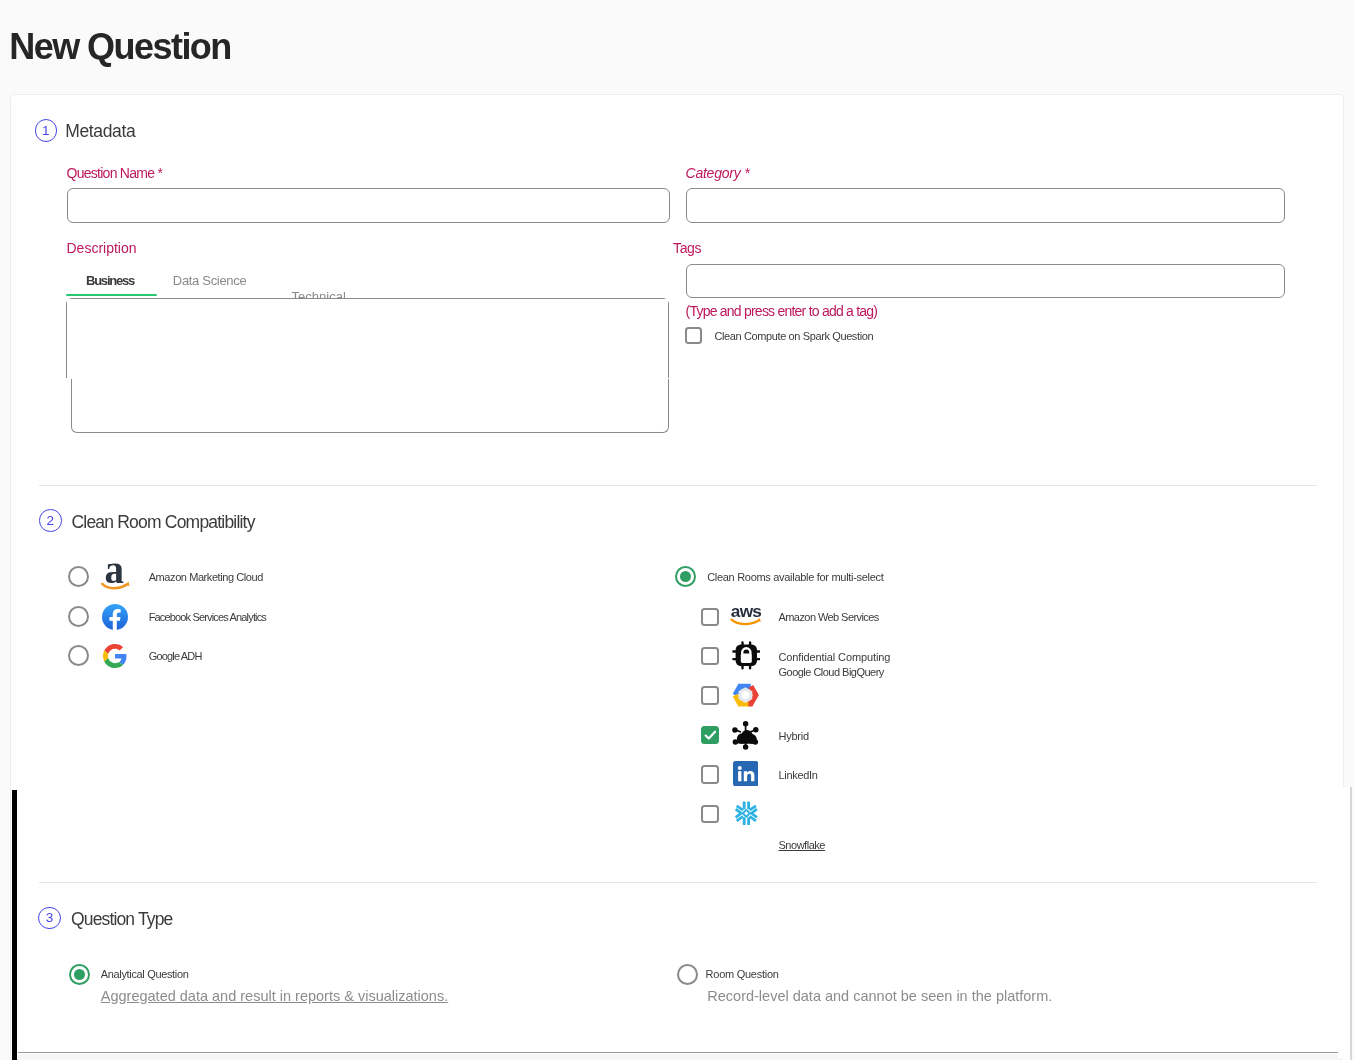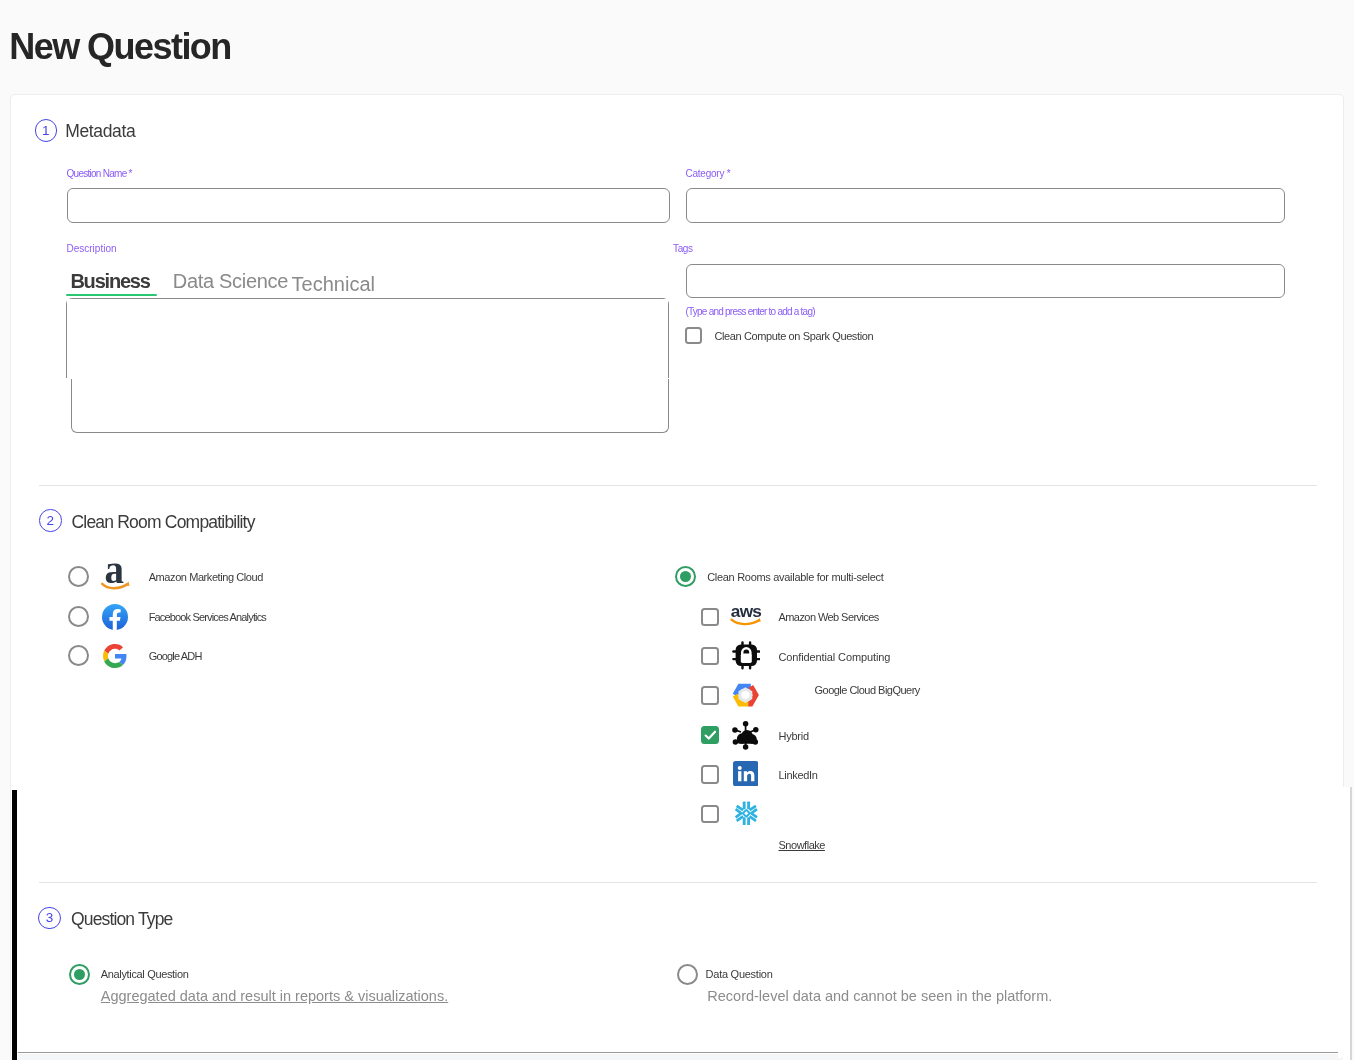--- a/index.html
+++ b/index.html
@@ -2,50 +2,50 @@
 <html><head>
 <meta charset="utf-8">
 <style>
   html,body{margin:0;padding:0}
   body{width:1354px;height:1060px;background:#fafafa;font-family:"Liberation Sans",sans-serif;position:relative;overflow:hidden}
   .abs{position:absolute}
   .h1{position:absolute;left:9.3px;top:28.8px;font-size:36px;font-weight:700;color:#262626;letter-spacing:-1.55px;line-height:36px}
   .card{position:absolute;left:9.5px;top:94px;width:1334.5px;height:966px;background:#fff;border:1px solid #ededed;border-radius:5px;box-sizing:border-box}
   .badge{position:absolute;width:20.5px;height:20.5px;border:1.5px solid #4545e8;border-radius:50%;color:#4545e8;font-size:13.5px;display:flex;align-items:center;justify-content:center;line-height:1}
   .h2{position:absolute;font-size:17.5px;font-weight:400;color:#3b3b3b;line-height:22px;white-space:nowrap}
-  .lbl{position:absolute;font-size:10px;color:#8b5cf6;line-height:15px}
+  .lbl{position:absolute;font-size:14px;color:#be185d;line-height:15px}
   .inp{position:absolute;background:#fff;border:1px solid #8a8a8a;border-radius:6px;box-sizing:border-box}
   .big{position:absolute;font-size:11px;color:#3b3b3b;line-height:24px;white-space:nowrap}
   .sub{position:absolute;font-size:14.5px;color:#8c8c8c;line-height:20px;white-space:nowrap}
   .radio{position:absolute;width:21px;height:21px;border:2px solid #8a8a8a;border-radius:50%;box-sizing:border-box}
   .radio.sel{border:2.4px solid #2f9e62}
   .radio.sel::after{content:"";position:absolute;left:50%;top:50%;width:11px;height:11px;margin:-5.5px 0 0 -5.5px;border-radius:50%;background:#2f9e62}
   .cb{position:absolute;width:18.5px;height:18.5px;border:2px solid #8a8a8a;border-radius:3.5px;box-sizing:border-box;background:#fff}
   .cb.on{background:#2f9e62;border-color:#2f9e62}
-  .tab{position:absolute;font-size:20px;line-height:20px;white-space:nowrap}
+  .tab{position:absolute;font-size:13px;line-height:20px;white-space:nowrap}
   .divider{position:absolute;left:38.8px;width:1278px;height:1px;background:#e4e4e4}
 </style>
 </head>
 <body>
 <div class="h1">New Question</div>
 <div class="card"></div>
 
 <div class="badge" style="left:34.5px;top:119.2px;">1</div>
 <div class="h2" style="left:65.2px;top:119.8px;letter-spacing:-0.36px;">Metadata</div>
 
 <div class="lbl" style="left:66.5px;top:165.7px;letter-spacing:-0.73px;">Question Name *</div>
 <div class="inp" style="left:66.5px;top:187.5px;width:603px;height:35.5px;"></div>
-<div class="lbl" style="left:685.5px;top:165.7px;letter-spacing:-0.23px;">Category *</div>
+<div class="lbl" style="left:685.5px;top:165.7px;letter-spacing:-0.23px;font-style:italic;">Category *</div>
 <div class="inp" style="left:685.5px;top:187.5px;width:599px;height:35.5px;"></div>
 
 <div class="lbl" style="left:66.5px;top:240.5px;">Description</div>
 <div class="tab" style="left:64.4px;top:271.2px;width:91.3px;text-align:center;font-weight:700;color:#3b3b3b;letter-spacing:-1.2px;">Business</div>
 <div class="abs" style="left:65.9px;top:293.6px;width:91.3px;height:2.6px;background:#2bc873;border-radius:2px;"></div>
 <div class="tab" style="left:172.8px;top:271.2px;color:#8a8a8a;letter-spacing:-0.31px;">Data Science</div>
-<div class="tab" style="left:291.6px;top:274px;color:#8a8a8a;">Technical</div>
+<div class="tab" style="left:291.6px;top:287px;color:#8a8a8a;">Technical</div>
 
 <div class="abs" style="left:66.3px;top:298px;width:603px;height:80px;border:1px solid #8a8a8a;border-bottom:none;border-radius:6px 6px 0 0;box-sizing:border-box;"></div>
 <div class="abs" style="left:71.3px;top:378.5px;width:598px;height:54.5px;background:#fff;border:1px solid #8a8a8a;border-top:none;border-radius:0 0 6px 6px;box-sizing:border-box;"></div>
 <div class="abs" style="left:67.3px;top:299px;width:601px;height:78px;background:#fff;"></div>
 
 <div class="lbl" style="left:673px;top:240.5px;letter-spacing:-0.35px;">Tags</div>
 <div class="inp" style="left:685.5px;top:263.5px;width:599px;height:34px;"></div>
 <div class="lbl" style="left:685.5px;top:303.9px;letter-spacing:-0.77px;">(Type and press enter to add a tag)</div>
 <div class="cb" style="left:684.6px;top:326.6px;width:17.6px;height:17.6px;"></div>
 <div class="big" style="left:714.4px;top:324.4px;letter-spacing:-0.38px;">Clean Compute on Spark Question</div>
@@ -63,39 +63,39 @@
 <div class="big" style="left:148.7px;top:644.4px;letter-spacing:-0.83px;">Google ADH</div>
 
 <div class="radio sel" style="left:675.3px;top:566.3px;"></div>
 <div class="big" style="left:707.2px;top:565.4px;letter-spacing:-0.30px;">Clean Rooms available for multi-select</div>
 
 <div class="cb" style="left:700.9px;top:607.5px;"></div>
 <div class="big" style="left:778.5px;top:605.4px;letter-spacing:-0.57px;">Amazon Web Services</div>
 <div class="cb" style="left:700.9px;top:646.9px;"></div>
 <div class="big" style="left:778.5px;top:644.8px;letter-spacing:-0.12px;">Confidential Computing</div>
 <div class="cb" style="left:700.9px;top:686.3px;"></div>
-<div class="big" style="left:778.5px;top:678px;letter-spacing:-0.52px;margin-left:36px;">Google Cloud BigQuery</div>
+<div class="big" style="left:778.5px;top:660px;letter-spacing:-0.52px;">Google Cloud BigQuery</div>
 <div class="cb on" style="left:700.9px;top:725.7px;"></div>
 <div class="big" style="left:778.5px;top:723.6px;letter-spacing:-0.24px;">Hybrid</div>
 <div class="cb" style="left:700.9px;top:765.1px;"></div>
 <div class="big" style="left:778.5px;top:763.0px;letter-spacing:-0.30px;">LinkedIn</div>
 <div class="cb" style="left:700.9px;top:804.5px;"></div>
 <div class="big" style="left:778.5px;top:833px;letter-spacing:-0.48px;text-decoration:underline;">Snowflake</div>
 
 <div class="divider" style="top:881.6px;"></div>
 
 <div class="badge" style="left:38.3px;top:906.8px;">3</div>
 <div class="h2" style="left:71.0px;top:907.5px;letter-spacing:-0.85px;">Question Type</div>
 
 <div class="radio sel" style="left:69.1px;top:963.6px;"></div>
 <div class="big" style="left:100.8px;top:962.2px;letter-spacing:-0.34px;">Analytical Question</div>
 <div class="sub" style="left:100.8px;top:986px;text-decoration:underline;">Aggregated data and result in reports &amp; visualizations.</div>
 
 <div class="radio" style="left:676.5px;top:963.6px;"></div>
-<div class="big" style="left:705.6px;top:962.2px;letter-spacing:-0.26px;">Data Question</div>
+<div class="big" style="left:705.6px;top:962.2px;letter-spacing:-0.26px;">Room Question</div>
 <div class="sub" style="left:707.3px;top:986px;">Record-level data and cannot be seen in the platform.</div>
 
 <div class="abs" style="left:1342.6px;top:787px;width:7.9px;height:273px;background:#fff;"></div>
 <div class="abs" style="left:1350px;top:787px;width:1.5px;height:273px;background:#d7d7d7;"></div>
 <div class="abs" style="left:17.7px;top:1052.2px;width:1320.2px;height:1.3px;background:#9a9a9a;"></div>
 <div class="abs" style="left:17.7px;top:1053.5px;width:1320.2px;height:6.5px;background:#f5f6f7;"></div>
 <div class="abs" style="left:12.2px;top:789.5px;width:4.9px;height:270.5px;background:#000;"></div>
 
 <svg class="abs" style="left:100px;top:561px;" width="31" height="31" viewBox="0 0 31 31">
   <text x="4.6" y="22.4" font-family="Liberation Serif,serif" font-weight="bold" font-size="39" fill="#2b3441">a</text>

